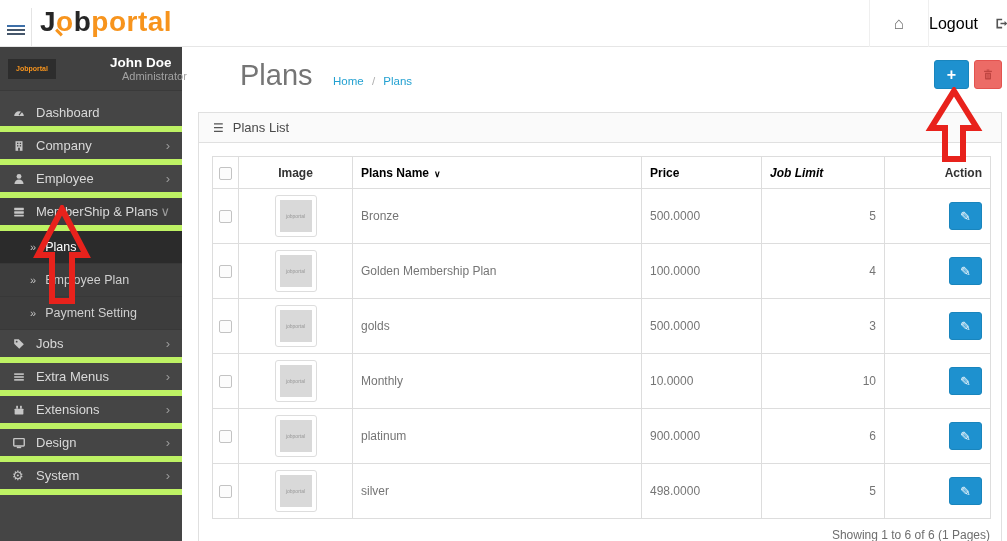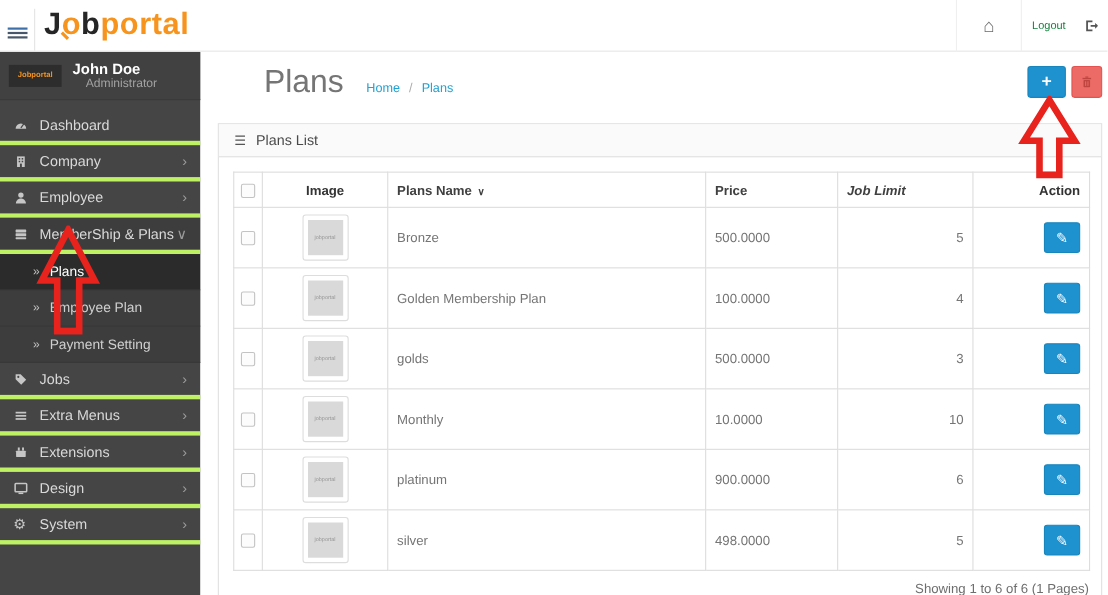--- a/index.html
+++ b/index.html
@@ -12,31 +12,31 @@
   .menu-toggle span { display:block; height:2px; background:#46576b; margin-bottom:2px; }
   .menu-toggle span:first-child { background:#3d6fa8; }
   .topbar-vsep { position:absolute; left:31px; top:8px; width:1px; height:38px; background:#e4e4e4; }
   .logo { position:absolute; left:40px; top:6px; font-size:28px; font-weight:bold; letter-spacing:.5px; cursor:pointer; }
   .logo .dark { color:#262626; }
   .logo .orange { color:#f7941d; position:relative; }
   .logo .orange.oglass::after { content:""; position:absolute; left:-1px; bottom:3px; width:8px; height:3px; background:#f7941d; transform:rotate(45deg); }
   .topbar-right { position:absolute; right:0; top:0; height:47px; display:flex; align-items:center; }
   .tb-sep { width:1px; height:47px; background:#efefef; }
   .tb-home { width:58px; text-align:center; font-size:17px; color:#6b6b6b; cursor:pointer; }
-  .tb-logout { width:78px; display:flex; align-items:center; justify-content:center; gap:16px; font-size:10px; color:#15803d; cursor:pointer; }
+  .tb-logout { width:78px; display:flex; align-items:center; justify-content:center; gap:16px; font-size:16px; color:#000000; cursor:pointer; }
 
   
   .sidebar { position:absolute; left:0; top:47px; width:182px; height:494px; background:#454545; z-index:4; }
-  .user-panel { height:44px; background:#414141; display:flex; align-items:center; padding:0 8px; border-bottom:1px solid #3a3a3a; }
+  .user-panel { height:44px; background:#414141; display:flex; align-items:center; padding:0 8px; border-bottom:1px solid #3a3a3a;gap:44px; }
   .mini-logo { width:48px; height:20px; background:#2d2d2d; display:flex; align-items:center; justify-content:center; font-size:7px; font-weight:bold; color:#f7941d; flex:0 0 auto; }
   .user-info { margin-left:10px; }
   .user-name { font-size:13.5px; font-weight:bold; color:#fff; line-height:15px; }
   .user-role { font-size:11px; color:#a2a2a2; line-height:13px;margin-left:12px; }
   .menu { margin-top:8px; }
-  .menu-item { height:33px; display:flex; align-items:center; padding:0 12px; color:#d9d9d9; font-size:13px; border-bottom:4px solid #bef264; cursor:pointer; }
+  .menu-item { height:33px; display:flex; align-items:center; padding:0 12px; color:#d9d9d9; font-size:13px; border-bottom:6px solid #bef264; cursor:pointer; }
   .menu-item .mi-icon { width:24px; color:#c6c6c6; font-size:13px; display:flex; align-items:center; }
   .menu-item .mi-icon svg { width:14px; height:14px; fill:#c6c6c6; }
   .menu-item .chev { margin-left:auto; color:#9b9b9b; font-size:13px; }
   .menu-item.open { background:#3d3d3d; }
   .submenu-item { height:33px; display:flex; align-items:center; padding:0 12px 0 30px; background:#3d3d3d; color:#cfcfcf; font-size:12.5px; border-bottom:1px solid #383838; cursor:pointer; }
   .submenu-item .sub-marker { color:#c2c2c2; font-size:11px; margin-right:9px; }
   .submenu-item.active { background:#2b2b2b; color:#fff; }
 
   
   .content { position:absolute; left:182px; top:47px; width:825px; height:494px; background:#fff; overflow:hidden; }
@@ -54,21 +54,21 @@
   .panel { position:absolute; left:16px; top:65px; width:804px; height:450px; border:1px solid #e0e0e0; background:#fff; }
   .panel-heading { height:30px; background:#fafafa; border-bottom:1px solid #e0e0e0; display:flex; align-items:center; padding:0 14px; font-size:13px; color:#4a4a4a; }
   .panel-heading .ph-icon { margin-right:9px; color:#555; font-size:12px; }
   .panel-body { padding:13px 13px 6px; }
 
   table.grid { width:778px; border-collapse:collapse; font-size:12px; table-layout:fixed; }
   .grid th, .grid td { border:1px solid #ddd; padding:6px 8px; }
   .grid thead th { height:32px; font-weight:bold; color:#333; background:#fff; }
   .grid col.c-cb { width:26px; } .grid col.c-img { width:114px; } .grid col.c-name { width:289px; }
   .grid col.c-price { width:120px; } .grid col.c-limit { width:123px; } .grid col.c-action { width:106px; }
-  .grid th.sortable { color:#404040; text-align:left; cursor:pointer; }
+  .grid th.sortable { color:#000000; text-align:left; cursor:pointer; }
   .grid th.h-image { text-align:center; }
   .grid th.h-limit { text-align:left;font-style:italic; }
   .grid th.h-action { text-align:right;margin-left:12px; }
   .grid td { height:52px; color:#757575;margin-top:29px; }
   .grid td.cb-cell, .grid th.cb-cell { text-align:center; padding:6px 4px; }
   .grid td.img-cell { text-align:center; }
   .grid td.price-cell, .grid td.name-cell { text-align:left; }
   .grid td.limit-cell { text-align:right; }
   .grid td.action-cell { text-align:right; }
   .sort-caret { font-size:9px; margin-left:5px; font-weight:bold; }

